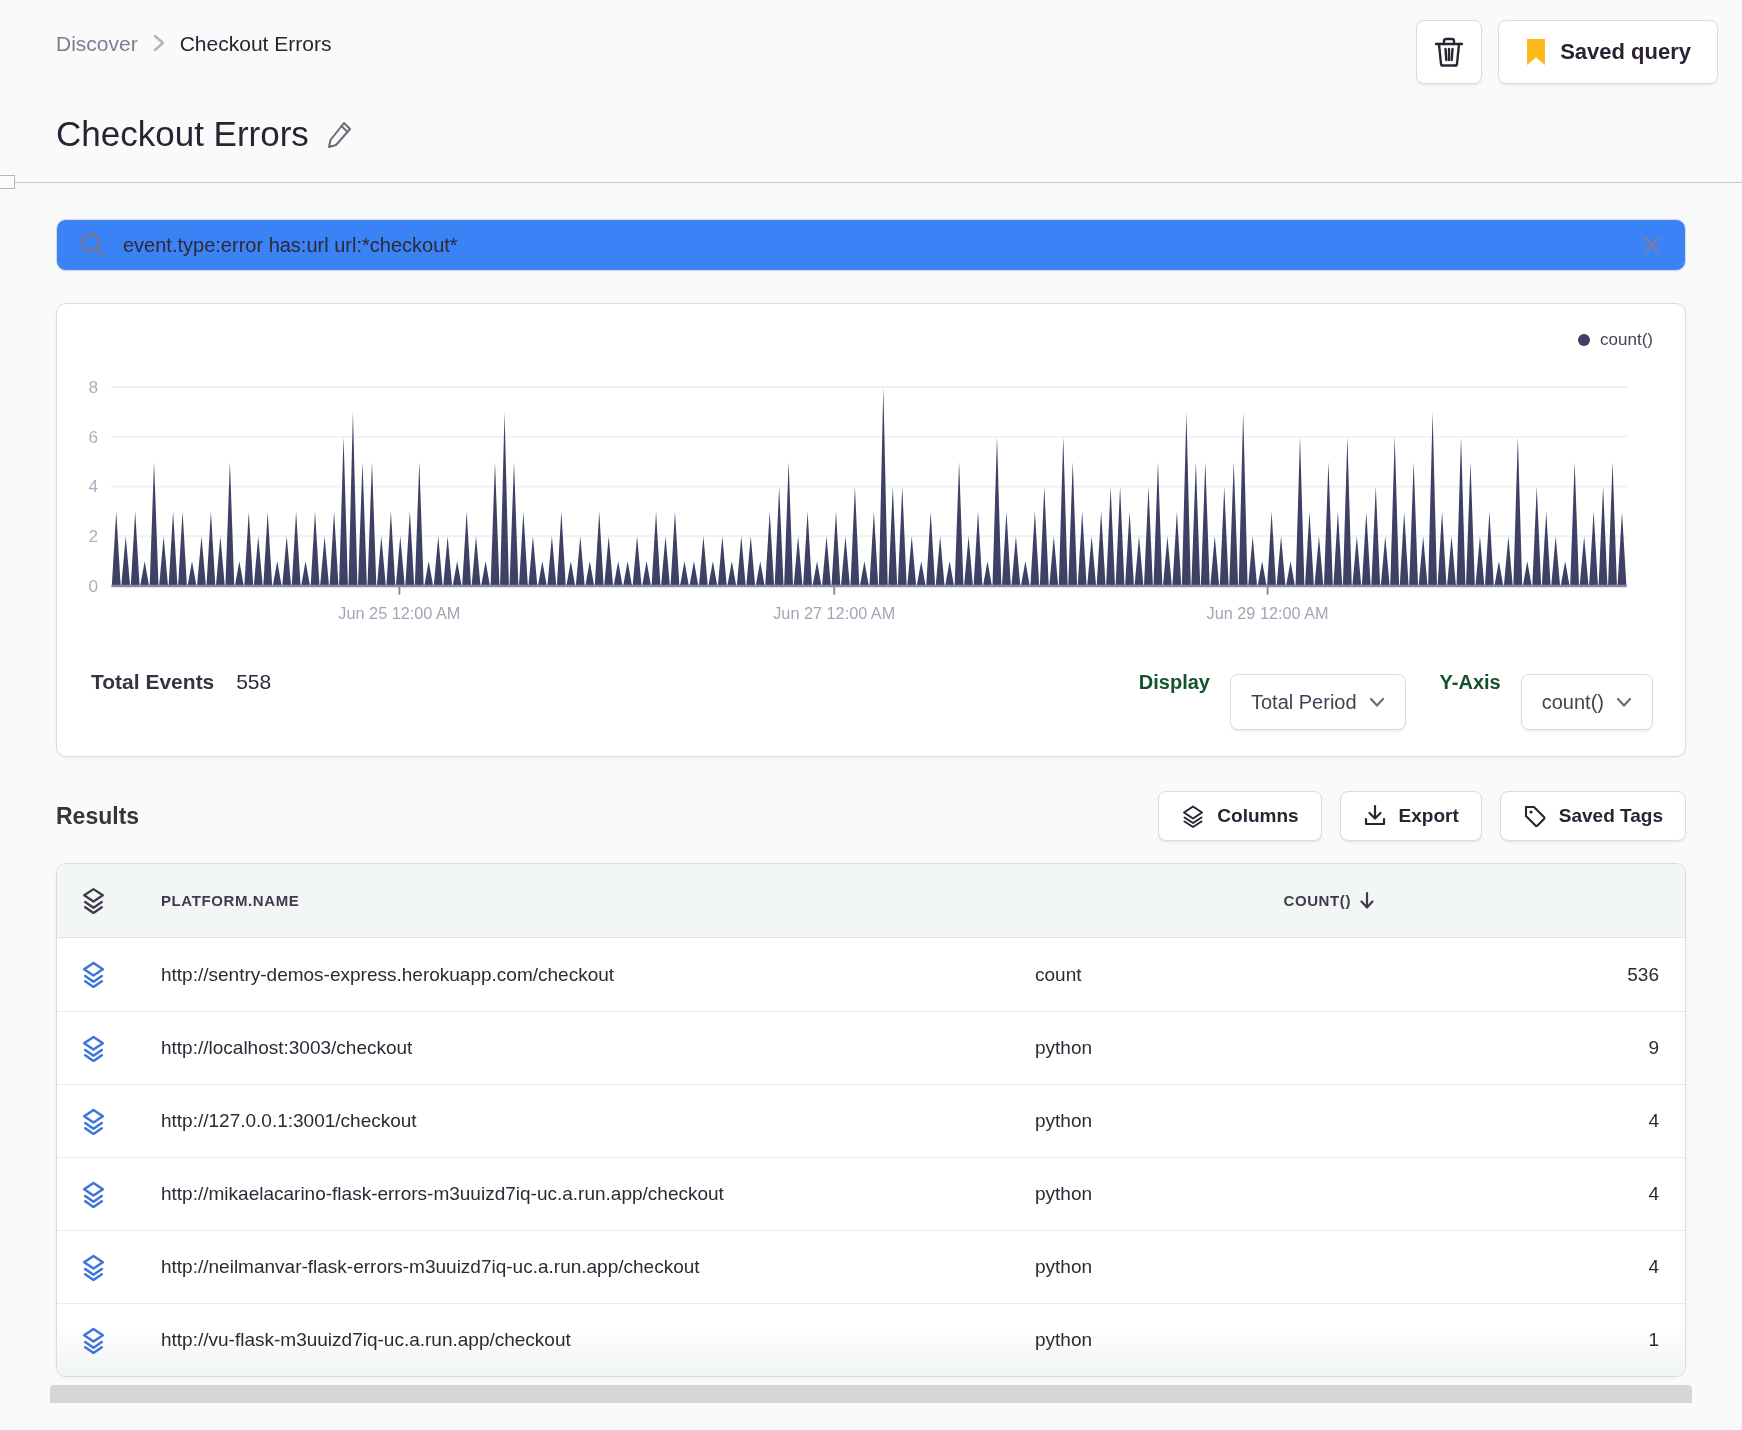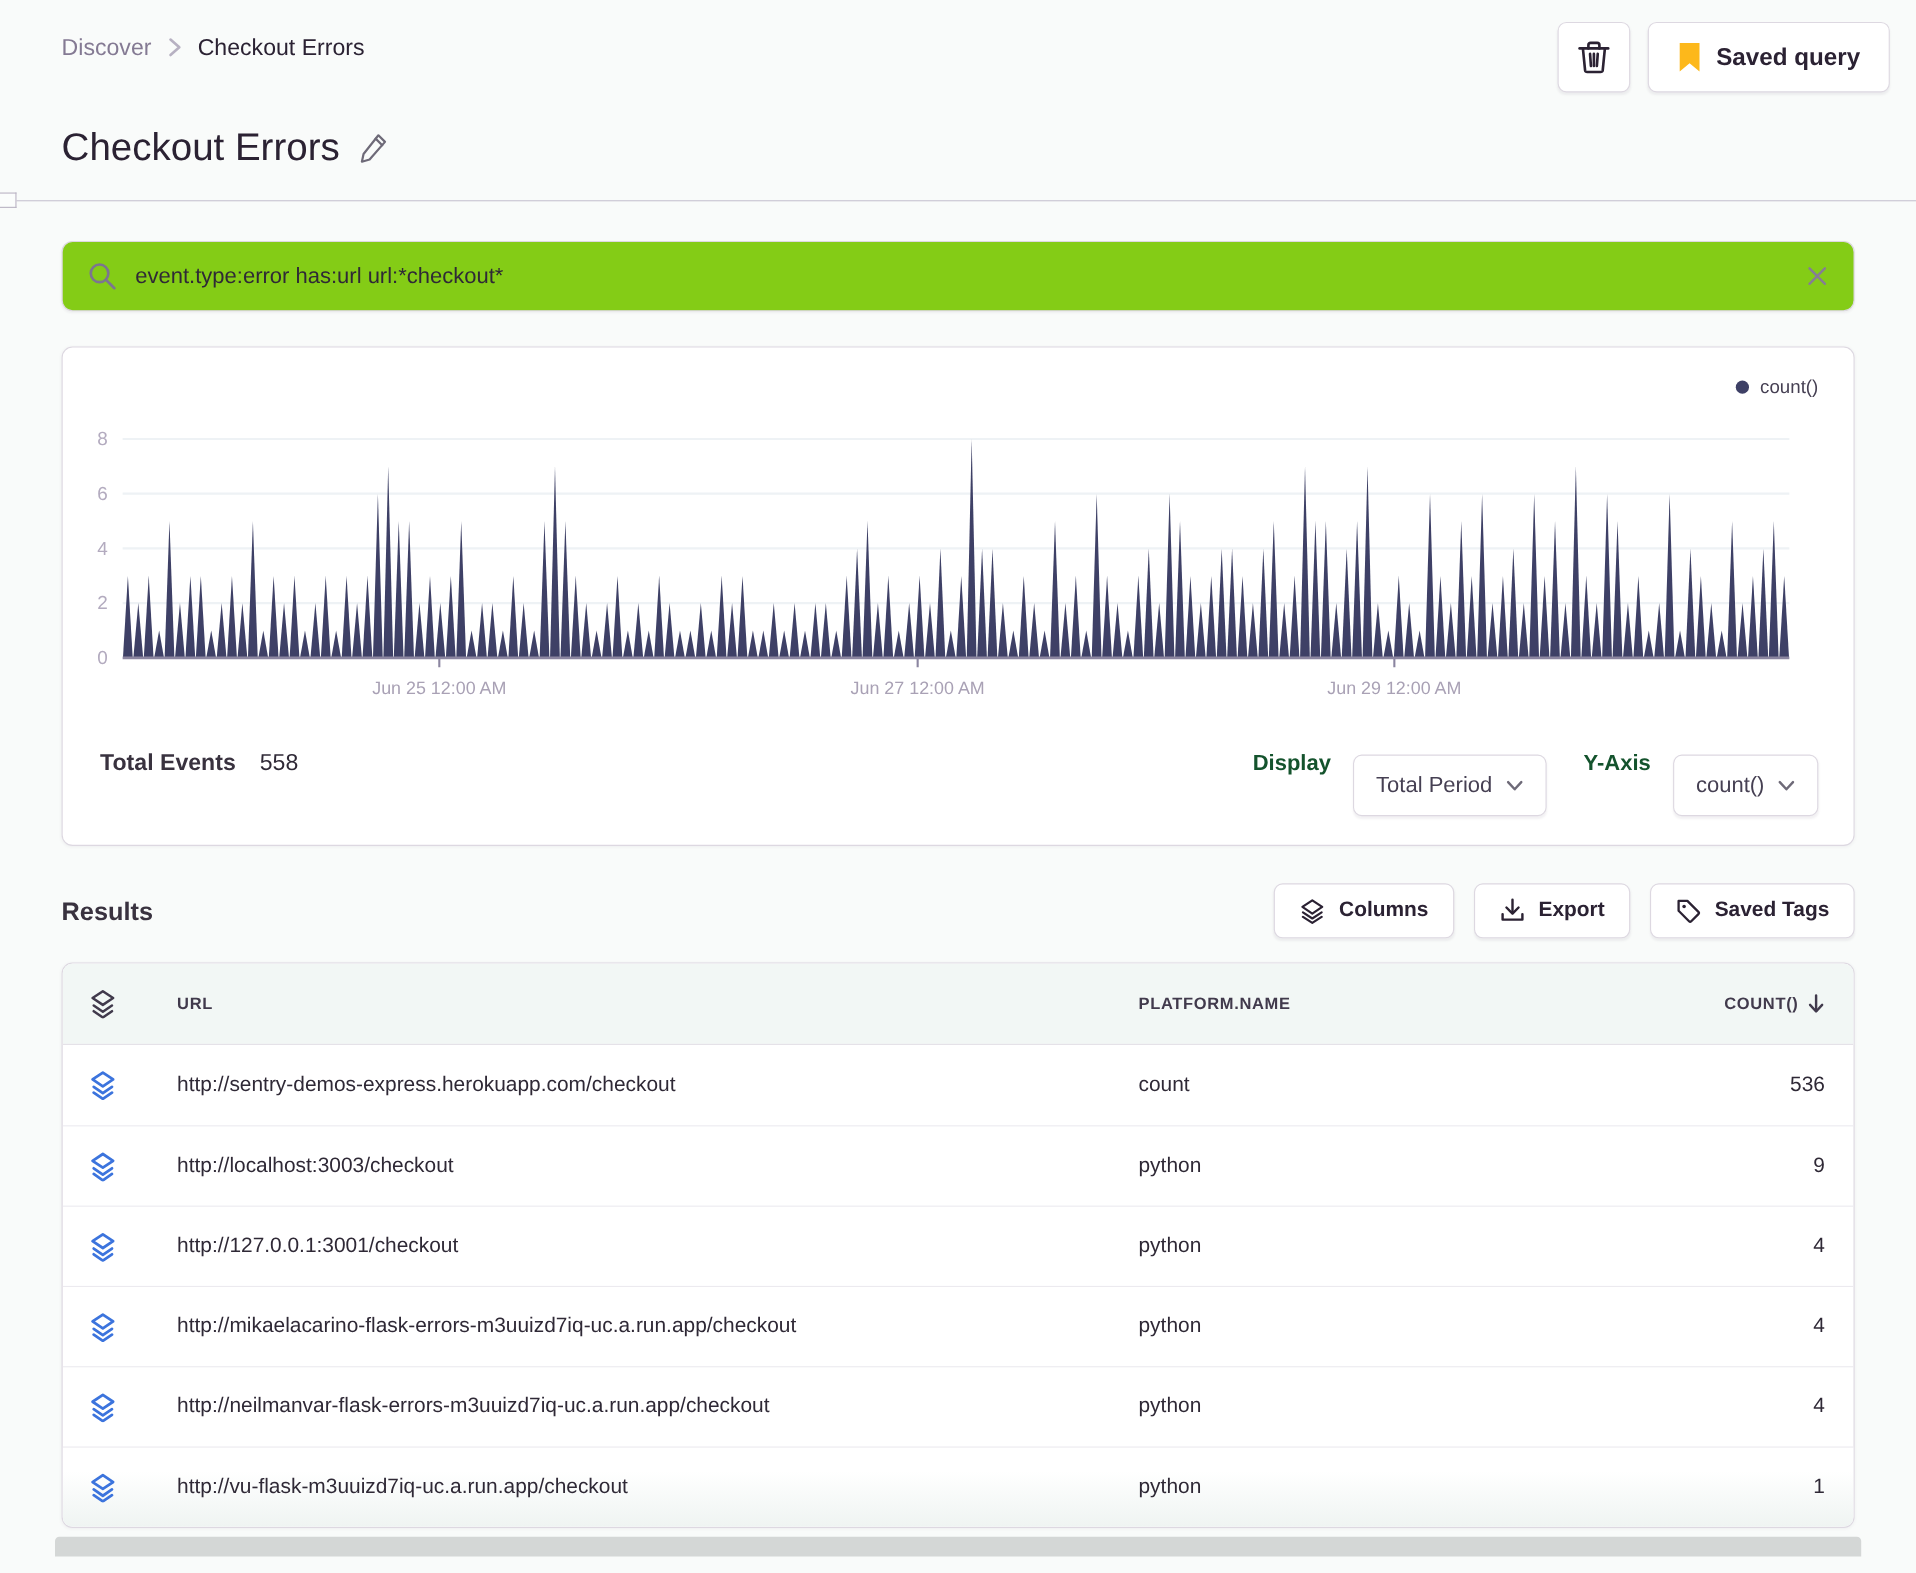--- a/index.html
+++ b/index.html
@@ -28,21 +28,21 @@
   .title-row { display:flex; align-items:center; gap:16px; padding:30px 56px 0 56px; }
   .page-title { font-size:35px; font-weight:400; color:#2b2233; }
   
   .divider { position:relative; height:1px; background:#c8c3d1; margin-top:28px; }
   .divider-handle {
     position:absolute; left:0; top:-7px; width:15px; height:14px;
     background:#fbfdfc; border:1px solid #b9b3c3; border-left:none;
   }
   
   .search-bar {
-    margin:36px 56px 0 56px; height:64px; background:#84cc16;
+    margin:36px 56px 0 56px; height:52px; background:#3b82f6;
     border:1px solid #ddd8e1; border-radius:10px;
     box-shadow:0 1px 2px rgba(64,50,86,0.06);
     display:flex; align-items:center; padding:0 22px; gap:16px;
   }
   .search-input {
     flex:1; border:none; outline:none; font-size:20px; color:#2f2936;
     font-family:"Liberation Sans", sans-serif; background:transparent;
   }
   
   .chart-card {
@@ -419,21 +419,20 @@
     <div class="t-row t-head">
       <span class="row-icon">
         <svg width="25" height="27" viewBox="0 0 24 26">
           <g fill="none" stroke="#413a4c" stroke-width="2.2" stroke-linejoin="round" stroke-linecap="round">
             <path d="M12 2 L21 8 L12 14 L3 8 Z"></path>
             <path d="M4 14.5 L12 20 L20 14.5"></path>
             <path d="M4 19.5 L12 25 L20 19.5"></path>
           </g>
         </svg>
       </span>
-      <span class="th">URL</span>
       <span class="th">PLATFORM.NAME</span>
       <span class="th th-count">
         <span>COUNT()</span>
         <span>
           <svg width="16" height="19" viewBox="0 0 16 19">
             <g fill="none" stroke="#413a4c" stroke-width="2.2" stroke-linecap="round" stroke-linejoin="round">
               <line x1="8" y1="2" x2="8" y2="16"></line>
                 <polyline points="2.5,10.5 8,16.5 13.5,10.5"></polyline>
             </g>
           </svg>

